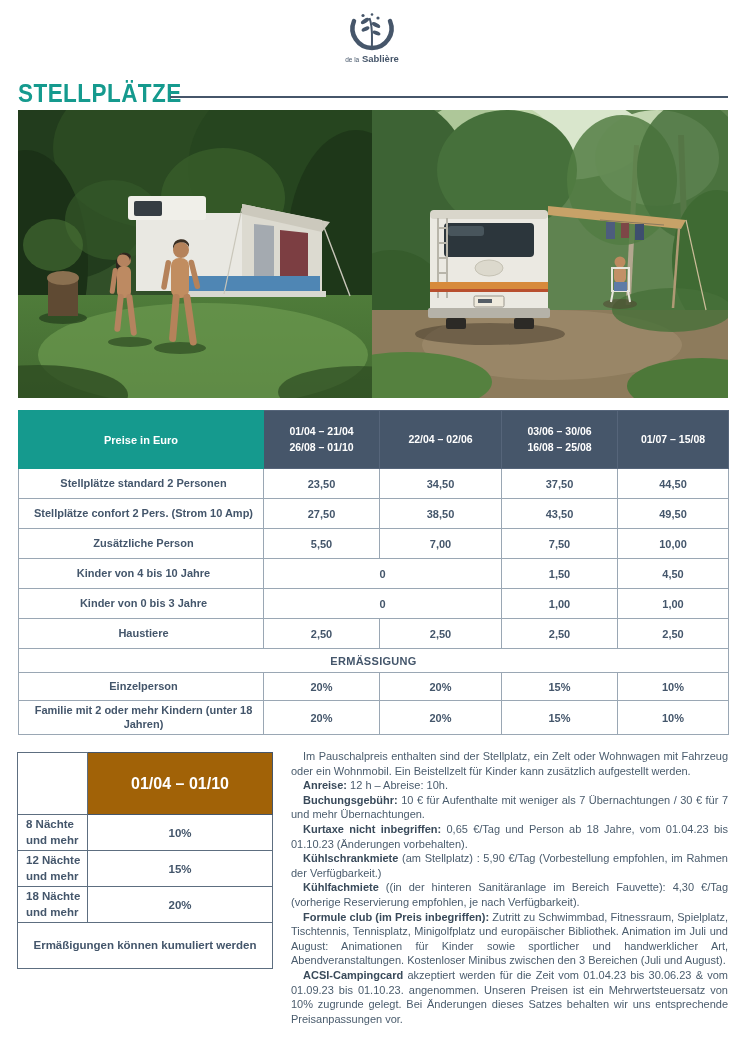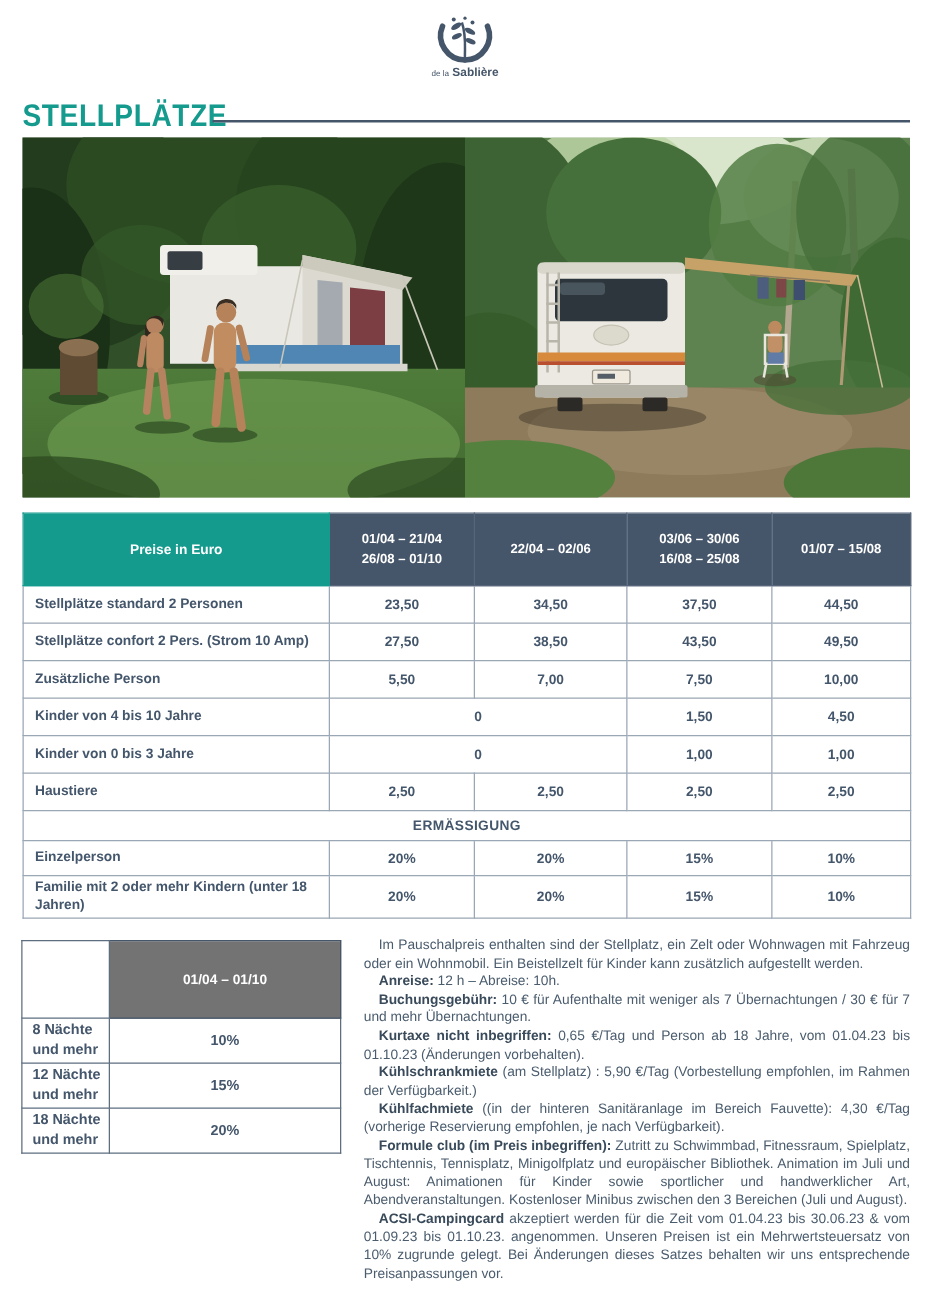--- a/index.html
+++ b/index.html
@@ -23,36 +23,36 @@
   .photos{position:absolute;left:18px;top:110px;width:710px;height:288px;display:flex;}
   .photos svg{display:block;}
 
   
   table{border-collapse:collapse;table-layout:fixed;}
   .ptable{position:absolute;left:18px;top:410px;width:710px;}
   .ptable td{border:1px solid #9aa7b4;font-size:11px;font-weight:700;color:#44566b;
              text-align:center;vertical-align:middle;padding:2px 4px;}
   .ptable td.teal{background:#159a8e;border:1px solid #159a8e;color:#fff;font-size:11px;}
   .ptable td.slate{background:#46566a;border:1px solid #56657a;color:#fff;font-size:10.5px;line-height:1.5;}
-  .ptable td.lbl{text-align:left;padding-left:9px;line-height:1.25;}
+  .ptable td.lbl{text-align:center;padding-left:9px;line-height:1.25;}
   .ptable tr.head{height:58px;}
   .ptable tr.r{height:30px;}
   .ptable tr.sec{height:24px;}
   .ptable tr.d1{height:28px;}
   .ptable tr.d2{height:34px;}
   .ptable td.section{font-size:11px;letter-spacing:.3px;}
 
   
   .stable{position:absolute;left:17px;top:752px;width:255px;}
   .stable td{border:1px solid #5d6e80;font-size:11.5px;font-weight:700;color:#44566b;
              vertical-align:middle;padding:2px 6px;}
   .stable td.steal{background:#159a8e;border:1px solid #159a8e;color:#fff;text-align:center;
                    font-size:13.5px;line-height:1.3;padding:5px 8px;}
   .stable td.blank{background:#fff;}
-  .stable td.sdark{background:#737373;border-color:#46566a;color:#fff;text-align:center;font-size:11px;margin-top:17px;}
+  .stable td.sdark{background:#a16207;border-color:#46566a;color:#fff;text-align:center;font-size:16px;margin-top:17px;}
   .stable td.slbl{text-align:left;padding-left:8px;line-height:1.35;}
   .stable td.sval{text-align:center;}
   .stable td.sfoot{text-align:center;line-height:1.3;padding:8px 14px;}
   .stable tr.t{height:42px;}
   .stable tr.s{height:62px;}
   .stable tr.n{height:34px;}
   .stable tr.f{height:46px;}
 
   
   .info{position:absolute;left:291px;top:749px;width:437px;font-size:11px;line-height:14.6px;
@@ -308,20 +308,23 @@
       <td class="sval">10%</td>
     </tr>
     <tr class="n">
       <td class="slbl">12 Nächte und mehr</td>
       <td class="sval">15%</td>
     </tr>
     <tr class="n">
       <td class="slbl">18 Nächte und mehr</td>
       <td class="sval">20%</td>
     </tr>
+    <tr class="f">
+      <td colspan="2" class="sfoot">Ermäßigungen können kumuliert werden</td>
+    </tr>
   </tbody>
     </table>
 
   <div class="info" lang="de">
     <p><b></b><span>Im Pauschalpreis enthalten sind der Stellplatz, ein Zelt oder Wohnwagen mit Fahrzeug oder ein Wohnmobil. Ein Beistellzelt für Kinder kann zusätzlich aufgestellt werden.</span></p>
     <p><b>Anreise:</b><span> 12 h – Abreise: 10h.</span></p>
     <p><b>Buchungsgebühr:</b><span> 10 € für Aufenthalte mit weniger als 7 Übernachtungen / 30 € für 7 und mehr Übernachtungen.</span></p>
     <p><b>Kurtaxe nicht inbegriffen:</b><span> 0,65 €/Tag und Person ab 18 Jahre, vom 01.04.23 bis 01.10.23 (Änderungen vorbehalten).</span></p>
     <p><b>Kühlschrankmiete</b><span> (am Stellplatz) : 5,90 €/Tag (Vorbestellung empfohlen, im Rahmen der Verfügbarkeit.)</span></p>
     <p><b>Kühlfachmiete</b><span> ((in der hinteren Sanitäranlage im Bereich Fauvette): 4,30 €/Tag (vorherige Reservierung empfohlen, je nach Verfügbarkeit).</span></p>

